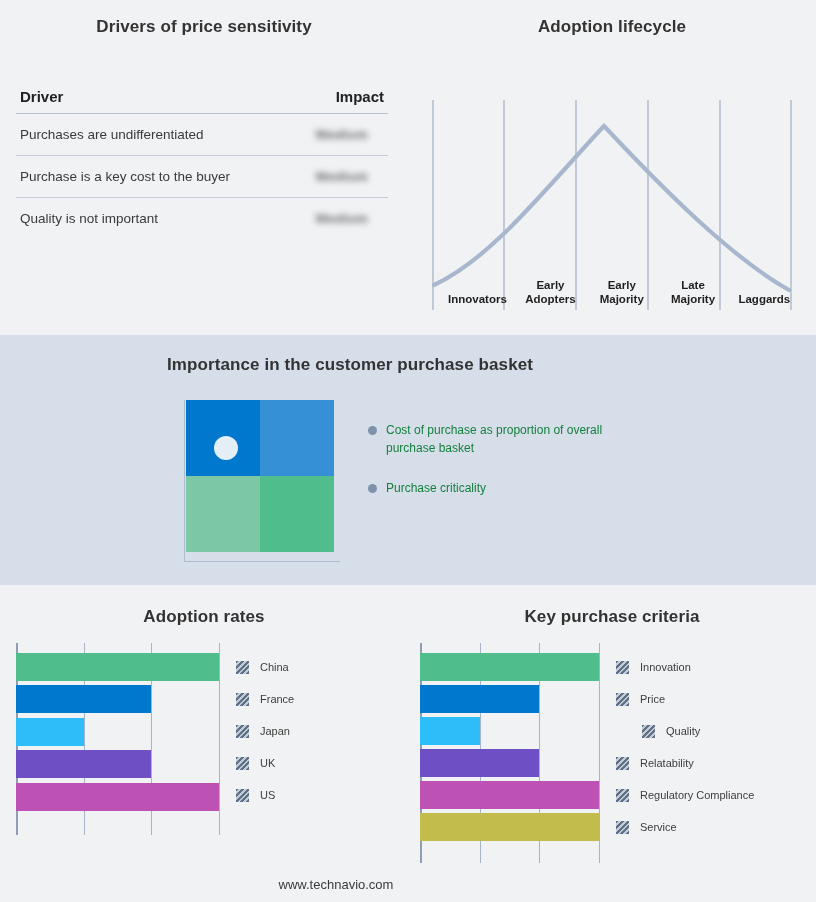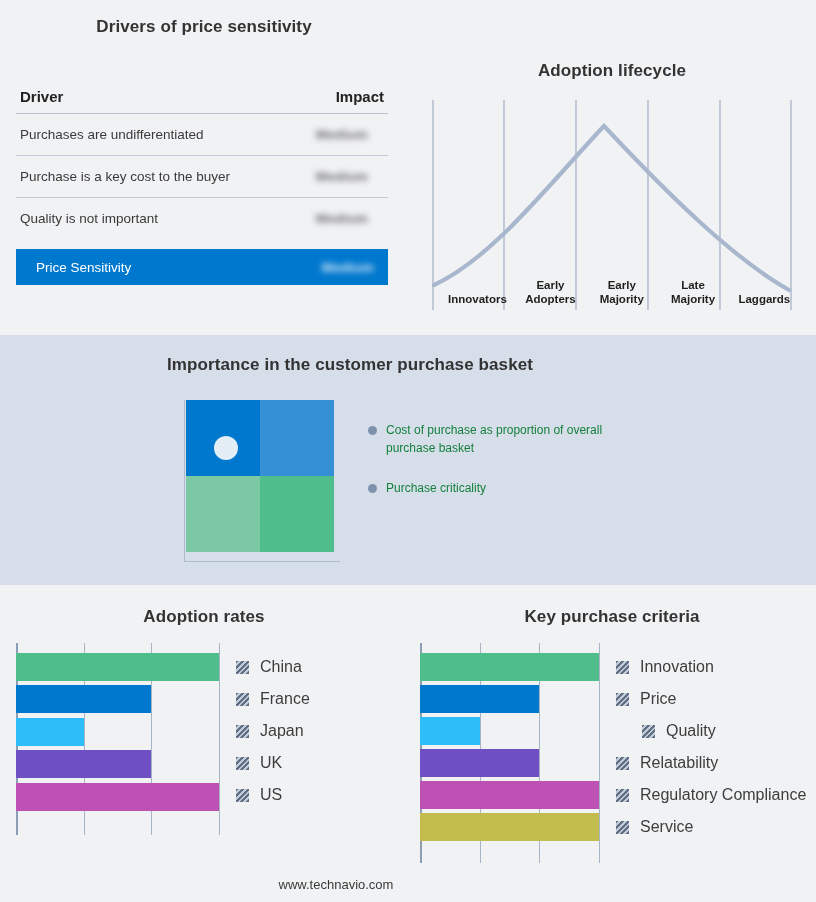--- a/index.html
+++ b/index.html
@@ -42,21 +42,21 @@
   }
   .blur{
     color:#6a6a6a;font-size:13.5px;font-weight:600;
     filter:blur(3.1px);-webkit-filter:blur(3.1px);
     user-select:none;padding-right:16px;letter-spacing:.2px;
   }
   .tbl-row.hl .blur{color:#d7e9f8;padding-right:10px;}
 
   
   #p-lifecycle{left:408px;top:0;width:408px;height:335px;}
-  #p-lifecycle .panel-title{top:0;width:408px;padding-top:17px;margin-top:44px;}
+  #p-lifecycle .panel-title{top:0;width:408px;padding-top:17px;}
   #life-plot{position:absolute;left:24px;top:78px;width:360px;height:232px;}
   #life-plot svg{display:block;}
   .life-labels{
     position:absolute;left:24px;top:252px;width:360px;height:58px;
     display:flex;
   }
   .life-seg{
     flex:1;display:flex;align-items:flex-end;justify-content:center;
     font-size:11.5px;font-weight:bold;color:#1f1f1f;line-height:14px;
     text-align:center;padding-bottom:4px;padding-left:16px;
@@ -95,21 +95,21 @@
   .plot .gl{position:absolute;top:0;width:1px;background:#a7b4c6;}
   .plot .gl.axis{width:2px;background:#8e9eb4;}
   .bar{position:absolute;left:0;}
   .bar-legend{position:absolute;}
   .bl-item{display:flex;align-items:center;}
   .swatch{
     width:13px;height:13px;margin-right:11px;flex:0 0 auto;
     background-color:#eceef1;
     background-image:repeating-linear-gradient(135deg,#5f6f86 0 2px,#c3cbd6 2px 4px);
   }
-  .bl-txt{font-size:16px;color:#3d3d3d;white-space:nowrap;}
+  .bl-txt{font-size:11px;color:#3d3d3d;white-space:nowrap;}
 
   #footer{
     position:absolute;left:0;bottom:10px;width:672px;text-align:center;
     font-size:13px;color:#3a3a3a;
   }
 </style>
 </head>
 <body>
 
 <div class="band" id="band-top"></div>
@@ -127,24 +127,20 @@
     <div class="tbl-row">
       <span>Purchases are undifferentiated</span>
       <span class="blur">Medium</span>
     </div>
     <div class="tbl-row">
       <span>Purchase is a key cost to the buyer</span>
       <span class="blur">Medium</span>
     </div>
     <div class="tbl-row last">
       <span>Quality is not important</span>
-      <span class="blur">Medium</span>
-    </div>
-    <div class="tbl-row hl">
-      <span>Price Sensitivity</span>
       <span class="blur">Medium</span>
     </div>
   </div>
 </div>
 
 <div class="panel" id="p-lifecycle">
   <div class="panel-title">Adoption lifecycle</div>
   <div id="life-plot">
     <svg width="360" height="232" viewBox="0 0 360 232" xmlns="http://www.w3.org/2000/svg">
       <g stroke="#a7b4c6" stroke-width="1.3">

